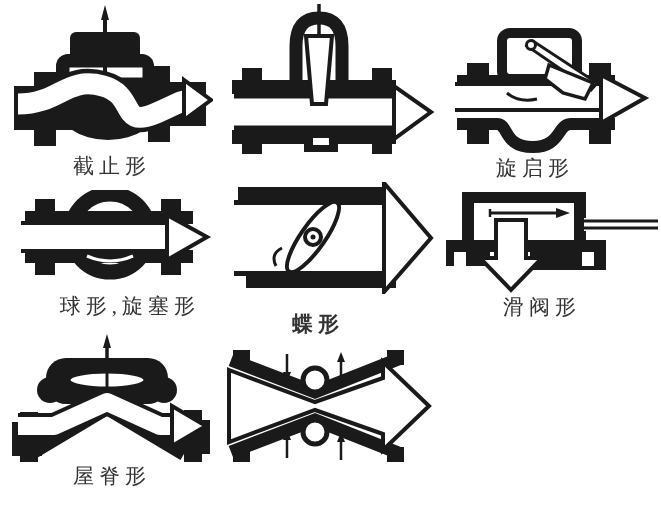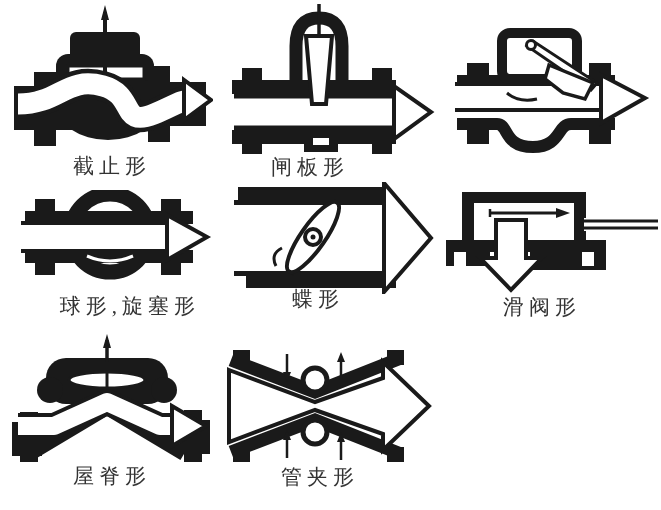--- a/index.html
+++ b/index.html
@@ -187,20 +187,19 @@
       <line x1="118" y1="10" x2="118" y2="30" stroke="#1a1a1a" stroke-width="2.5"></line>
       <polygon points="114,12 122,12 118,2" fill="#1a1a1a"></polygon>
       <line x1="64" y1="108" x2="64" y2="88" stroke="#1a1a1a" stroke-width="2.5"></line>
       <polygon points="60,90 68,90 64,80" fill="#1a1a1a"></polygon>
       <line x1="118" y1="110" x2="118" y2="90" stroke="#1a1a1a" stroke-width="2.5"></line>
       <polygon points="114,92 122,92 118,82" fill="#1a1a1a"></polygon>
     </svg>
   </div>
 
   <div class="valve-label" style="left:27px;top:152px;">截止形</div>
-  <div class="valve-label" style="left:225px;top:153px;">闸板形</div>
+  <div class="valve-label" style="left:450px;top:154px;">旋启形</div>
   <div class="valve-label" style="left:30px;top:292px;text-align:right;">球形,旋塞形</div>
-  <div class="valve-label" style="left:233px;top:285px;">蝶形</div>
+  <div class="valve-label" style="left:233px;top:310px;font-weight:bold;">蝶形</div>
   <div class="valve-label" style="left:27px;top:462px;">屋脊形</div>
   <div class="valve-label" style="left:457px;top:293px;">滑阀形</div>
-  <div class="valve-label" style="left:235px;top:463px;">管夹形</div>
 
 </div>
 
 </body></html>

